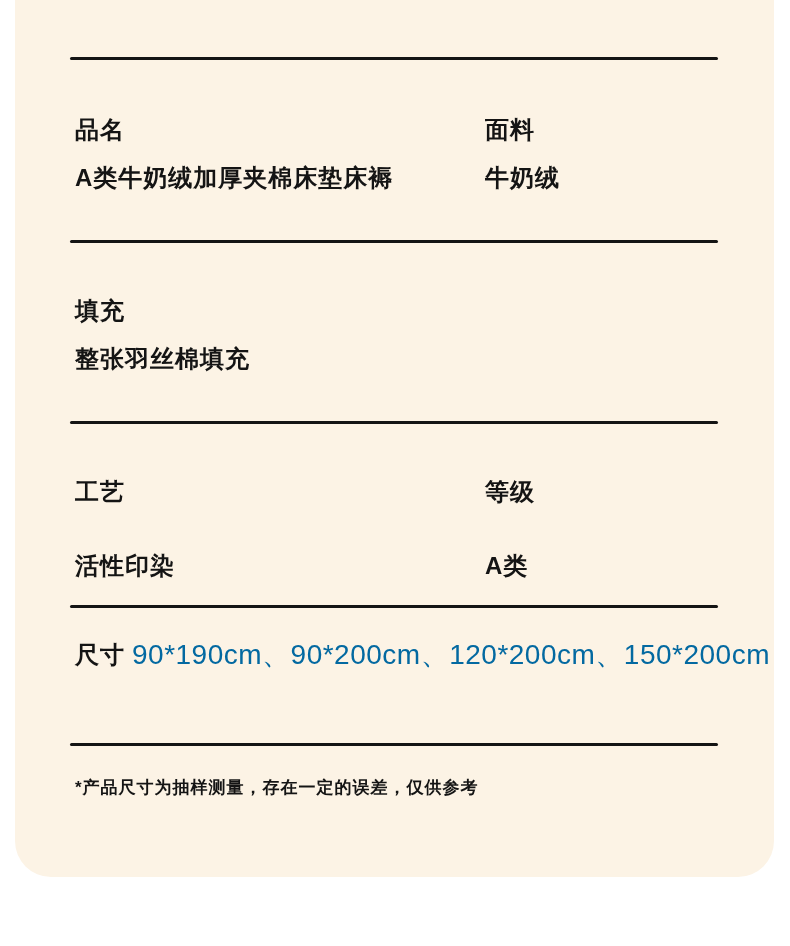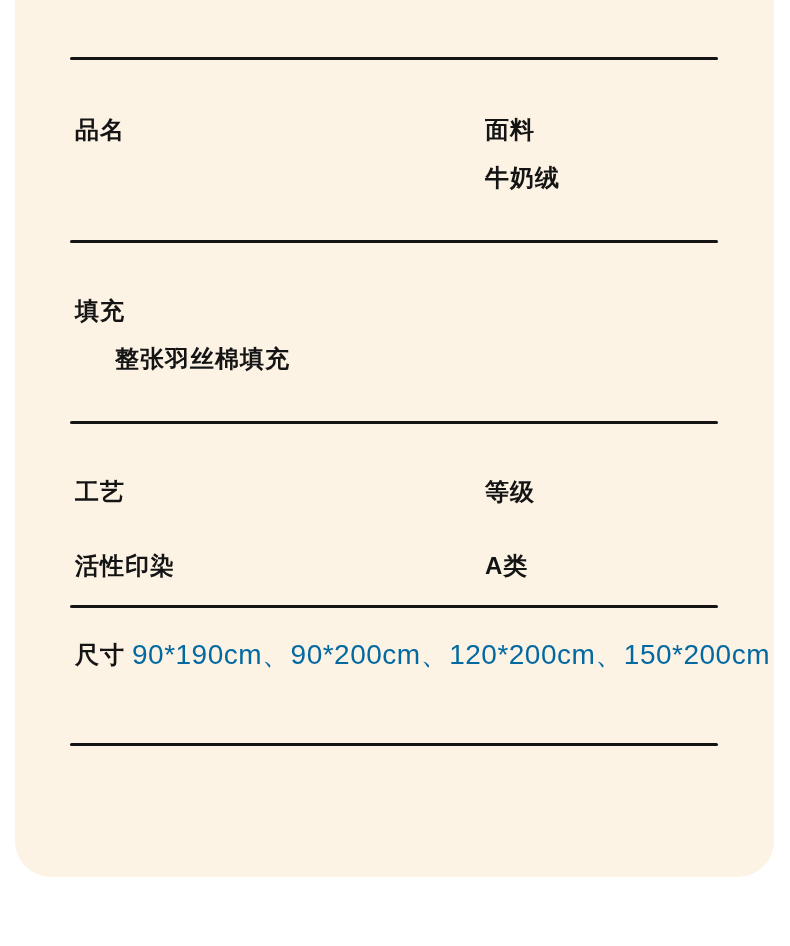--- a/index.html
+++ b/index.html
@@ -40,21 +40,21 @@
     font-size: 24px;
     line-height: 30px;
     letter-spacing: 1px;
     white-space: nowrap;
   }
   .col1 { left: 60px; }
   .col2 { left: 470px; }
   .r1-label { top: 115px; }
   .r1-value { top: 163px; }
   .r2-label { top: 296px; }
-  .r2-value { top: 344px; margin-left: 40px; }
+  .r2-value { top: 344px; }
   .r3-label { top: 477px; }
   .r3-value { top: 551px; }
   .size-row {
     position: absolute;
     left: 60px; top: 636px;
     width: 660px;
     display: flex;
     align-items: center;
     gap: 7px;
   }
@@ -85,20 +85,21 @@
 </style>
 </head>
 <body>
 
 <div class="page">
   <section class="panel">
 
     <div class="rule rule-1"></div>
 
     <div class="txt col1 r1-label">品名</div>
+    <div class="txt col1 r1-value">A类牛奶绒加厚夹棉床垫床褥</div>
     <div class="txt col2 r1-label">面料</div>
     <div class="txt col2 r1-value">牛奶绒</div>
 
     <div class="rule rule-2"></div>
 
     <div class="txt col1 r2-label">填充</div>
     <div class="txt col1 r2-value">整张羽丝棉填充</div>
 
     <div class="rule rule-3"></div>
 
@@ -111,15 +112,16 @@
 
     <div class="size-row">
       <div class="size-label">尺寸</div>
       <div class="size-lines">
         <div>90*190cm、90*200cm、120*200cm、150*200cm</div>
       </div>
     </div>
 
     <div class="rule rule-5"></div>
 
+    <div class="footnote">*产品尺寸为抽样测量，存在一定的误差，仅供参考</div>
 
   </section>
 </div>
 
 </body></html>

